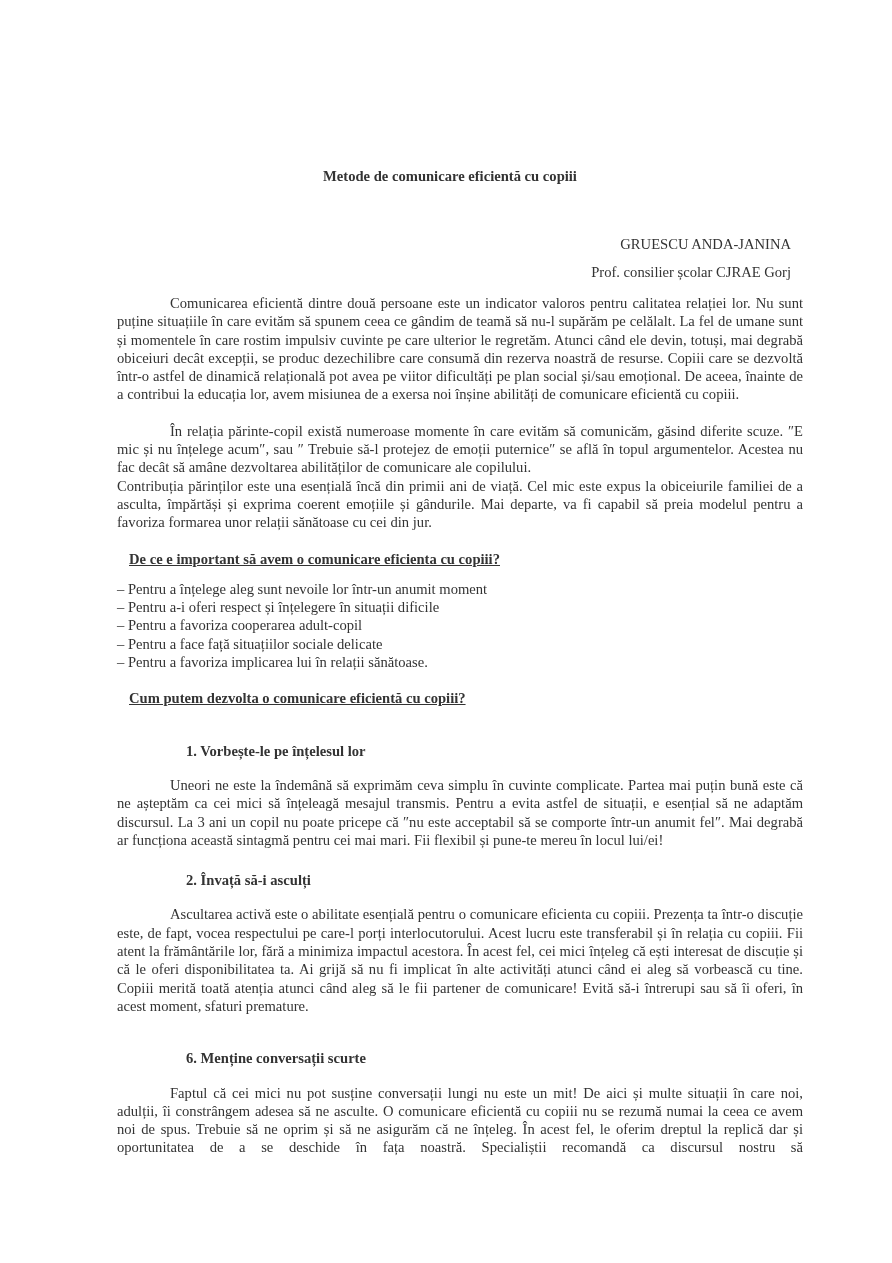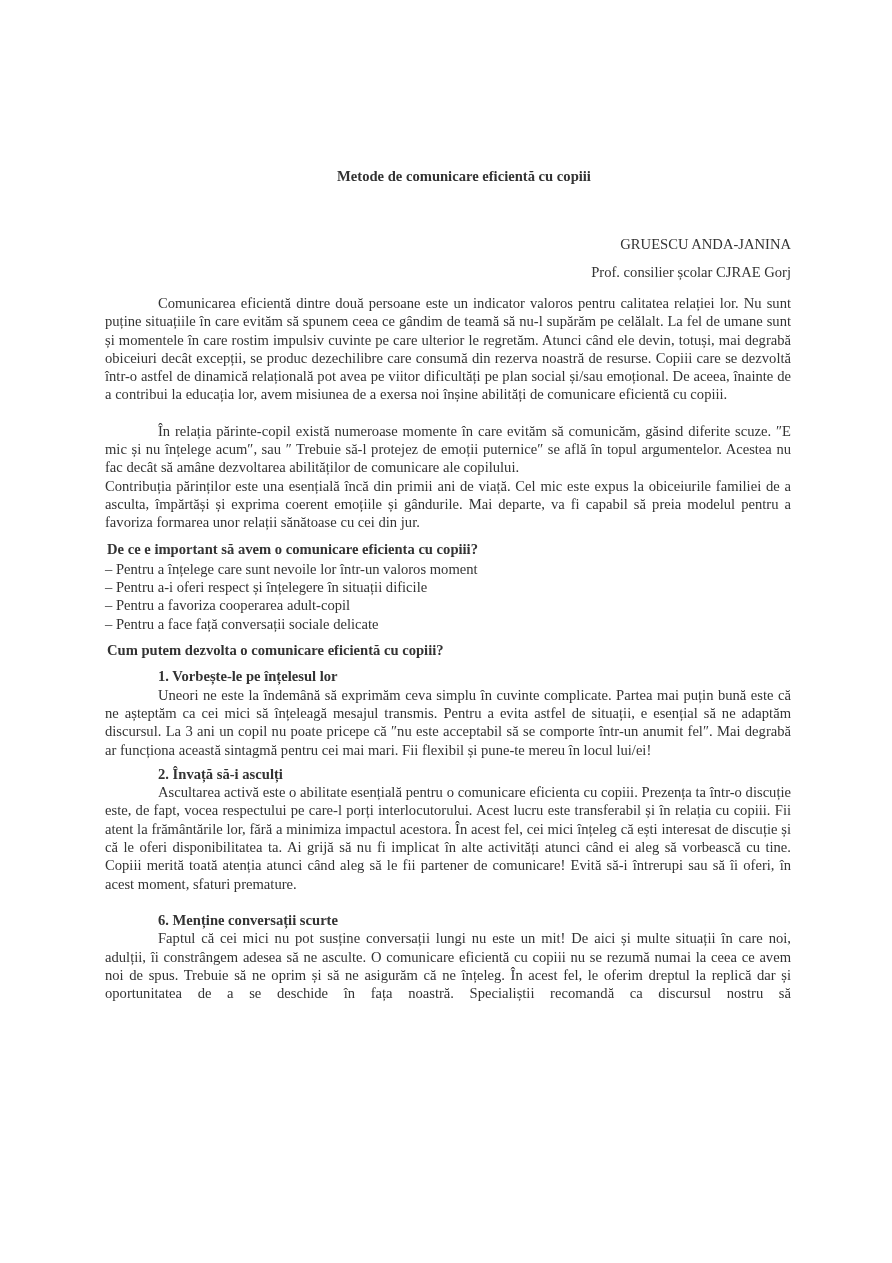--- a/index.html
+++ b/index.html
@@ -4,38 +4,38 @@
 <style>
   html, body { margin: 0; padding: 0; background: #ffffff; }
   body {
     width: 892px; height: 1263px; overflow: hidden; position: relative;
     font-family: "Liberation Serif", "DejaVu Serif", serif;
     color: #333333;
     font-size: 14.6px;
   }
   .page { position: absolute; left: 105px; top: 0; width: 686px; }
   .title {
-    position: absolute; top: 168px; left: 16px; width: 686px; text-align: center;
+    position: absolute; top: 168px; left: 2px; width: 686px; text-align: center;
     font-weight: bold; font-size: 14.6px; margin: 0;
   }
   .author {
     position: absolute; top: 236px; right: 0; text-align: right;
     font-weight: normal; margin: 0;
   }
   .affil {
     position: absolute; top: 264px; right: 0; text-align: right;
     font-weight: normal; margin: 0;
   }
-  .body { position: absolute; top: 294px; left: 0; width: 686px; line-height: 18.3px; }
+  .body { position: absolute; top: 294px; left: 12px; width: 686px; line-height: 18.3px; }
   p { margin: 0; text-align: justify; }
   .indent { text-indent: 53px; }
   .gap { height: 18px; }
   .gap-sm { height: 6px; }
-  .heading { font-weight: bold; margin: 2px; }
-  .sub-heading { font-weight: bold; margin: 0; padding-left: 53px; }
+  .heading { font-weight: bold; margin: 12px; text-decoration: underline; }
+  .sub-heading { font-weight: bold; margin: 16px; padding-left: 53px; }
   ul.dash { list-style: none; margin: 0; padding: 0; }
   ul.dash li { margin: 0; }
   ul.dash li::before { content: "\2013\00a0"; }
 </style>
 </head>
 <body>
 
 <div class="page">
   <h1 class="title">Metode de comunicare eficientă cu copiii</h1>
   <p class="author">GRUESCU ANDA-JANINA</p>
@@ -43,24 +43,25 @@
 
   <div class="body">
     <p class="indent">Comunicarea eficientă dintre două persoane este un indicator valoros pentru calitatea relației lor. Nu sunt puține situațiile în care evităm să spunem ceea ce gândim de teamă să nu-l supărăm pe celălalt. La fel de umane sunt și momentele în care rostim impulsiv cuvinte pe care ulterior le regretăm. Atunci când ele devin, totuși, mai degrabă obiceiuri decât excepții, se produc dezechilibre care consumă din rezerva noastră de resurse. Copiii care se dezvoltă într-o astfel de dinamică relațională pot avea pe viitor dificultăți pe plan social și/sau emoțional. De aceea, înainte de a contribui la educația lor, avem misiunea de a exersa noi înșine abilități de comunicare eficientă cu copiii.</p>
     <div class="gap"></div>
     <p class="indent">În relația părinte-copil există numeroase momente în care evităm să comunicăm, găsind diferite scuze. ″E mic și nu înțelege acum″, sau ″ Trebuie să-l protejez de emoții puternice″ se află în topul argumentelor. Acestea nu fac decât să amâne dezvoltarea abilităților de comunicare ale copilului.</p>
     <p>Contribuția părinților este una esențială încă din primii ani de viață. Cel mic este expus la obiceiurile familiei de a asculta, împărtăși și exprima coerent emoțiile și gândurile. Mai departe, va fi capabil să preia modelul pentru a favoriza formarea unor relații sănătoase cu cei din jur.</p>
     <div class="gap-sm"></div>
 
     <p class="heading">De ce e important să avem o comunicare eficienta cu copiii?</p>
     <ul class="dash">
-      <li>Pentru a înțelege care sunt nevoile lor într-un valoros moment</li>
+      <li>Pentru a înțelege aleg sunt nevoile lor într-un anumit moment</li>
       <li>Pentru a-i oferi respect și înțelegere în situații dificile</li>
       <li>Pentru a favoriza cooperarea adult-copil</li>
-      <li>Pentru a face față conversații sociale delicate</li>
+      <li>Pentru a face față situațiilor sociale delicate</li>
+      <li>Pentru a favoriza implicarea lui în relații sănătoase.</li>
     </ul>
     <div class="gap-sm"></div>
 
     <p class="heading">Cum putem dezvolta o comunicare eficientă cu copiii?</p>
     <div class="gap-sm"></div>
 
     <p class="sub-heading">1. Vorbește-le pe înțelesul lor</p>
     <p class="indent">Uneori ne este la îndemână să exprimăm ceva simplu în cuvinte complicate. Partea mai puțin bună este că ne așteptăm ca cei mici să înțeleagă mesajul transmis. Pentru a evita astfel de situații, e esențial să ne adaptăm discursul. La 3 ani un copil nu poate pricepe că ″nu este acceptabil să se comporte într-un anumit fel″. Mai degrabă ar funcționa această sintagmă pentru cei mai mari. Fii flexibil și pune-te mereu în locul lui/ei!</p>
     <div class="gap-sm"></div>
 

